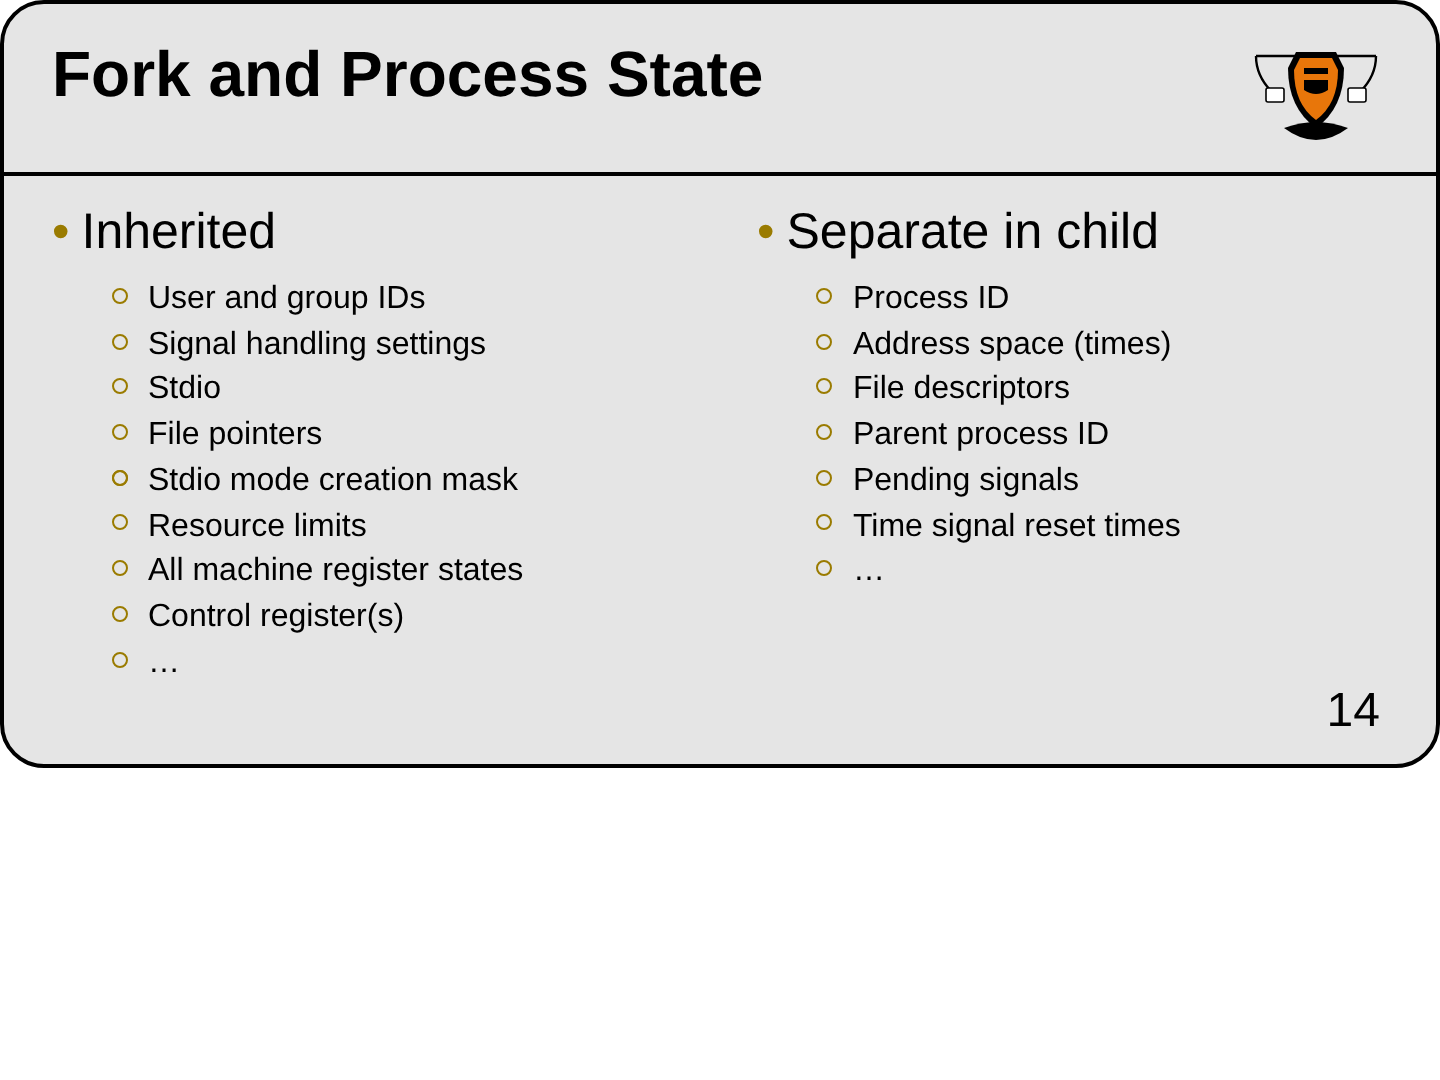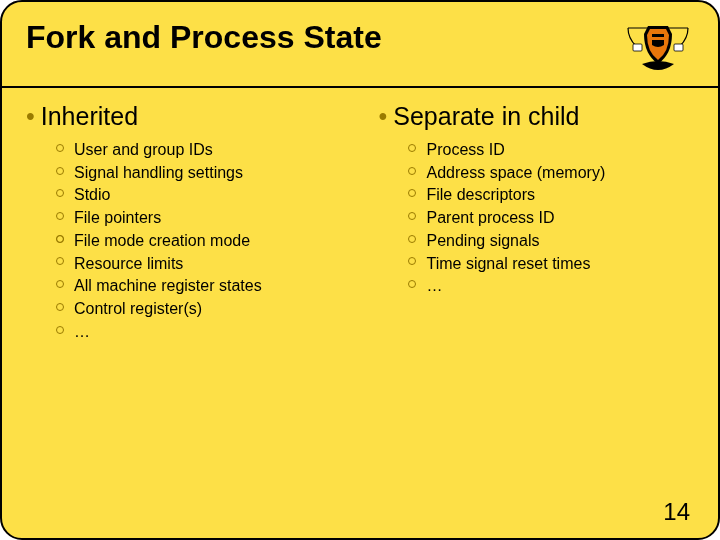--- a/index.html
+++ b/index.html
@@ -1,21 +1,21 @@
 <!DOCTYPE html>
 <html><head>
 <meta charset="utf-8">
 <style>
   * { box-sizing: border-box; margin: 0; padding: 0; }
   html, body { width: 720px; height: 540px; font-family: Arial, Helvetica, sans-serif; background: #fff; }
   .slide {
-    width: 720px; height: 540px;
+    width: 720px; height: 384px;
     border: 2px solid #000;
     border-radius: 22px;
-    background: #fde047;
+    background: #e5e5e5;
     position: relative;
     padding: 18px 24px 14px 24px;
     overflow: hidden;
   }
   .title-row {
     display: flex;
     align-items: flex-start;
     justify-content: space-between;
     padding-bottom: 6px;
   }
@@ -89,35 +89,35 @@
     <div class="col">
       <div class="h2">
         <span class="bullet-dot">•</span><span>Inherited</span>
       </div>
       <ul class="sub">
         <li><span class="circ"></span><span>User and group IDs</span></li>
         <li><span class="circ"></span><span>Signal handling settings</span></li>
         <li><span class="circ"></span><span>Stdio</span></li>
         <li><span class="circ"></span><span>File pointers</span></li>
         <li><span class="circ"></span></li>
-        <li><span class="circ"></span><span>File mode creation mode</span></li>
+        <li><span class="circ"></span><span>Stdio mode creation mask</span></li>
         <li><span class="circ"></span><span>Resource limits</span></li>
         <li><span class="circ"></span><span>All machine register states</span></li>
         <li><span class="circ"></span><span>Control register(s)</span></li>
         <li><span class="circ"></span><span>…</span></li>
       </ul>
     </div>
 
     <div class="col col-right">
       <div class="h2">
         <span class="bullet-dot">•</span><span>Separate in child</span>
       </div>
       <ul class="sub">
         <li><span class="circ"></span><span>Process ID</span></li>
-        <li><span class="circ"></span><span>Address space (memory)</span></li>
+        <li><span class="circ"></span><span>Address space (times)</span></li>
         <li><span class="circ"></span><span>File descriptors</span></li>
         <li><span class="circ"></span><span>Parent process ID</span></li>
         <li><span class="circ"></span><span>Pending signals</span></li>
         <li><span class="circ"></span><span>Time signal reset times</span></li>
         <li><span class="circ"></span><span>…</span></li>
       </ul>
     </div>
 
   </div>
 

